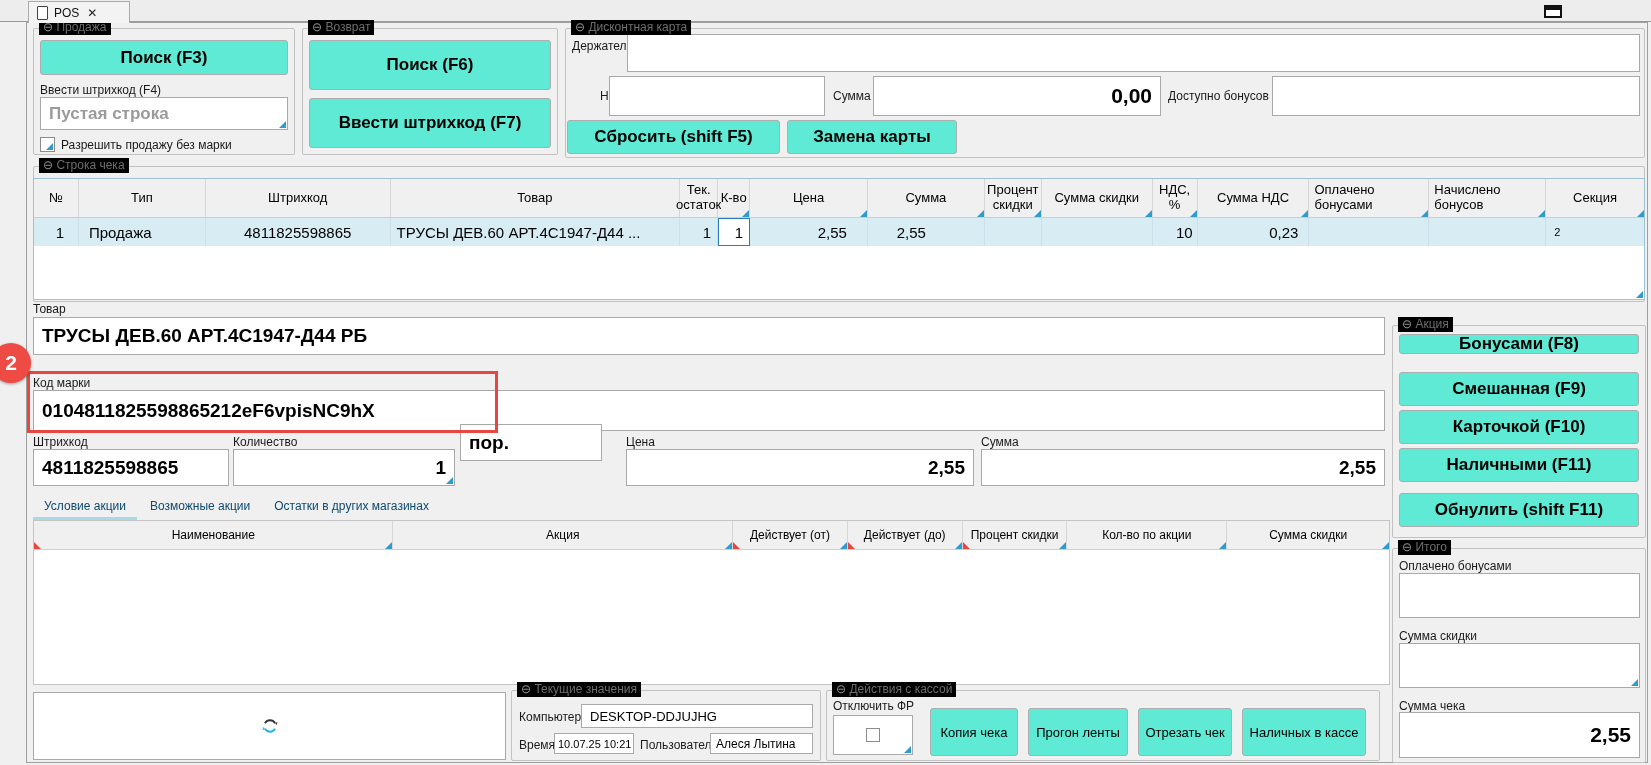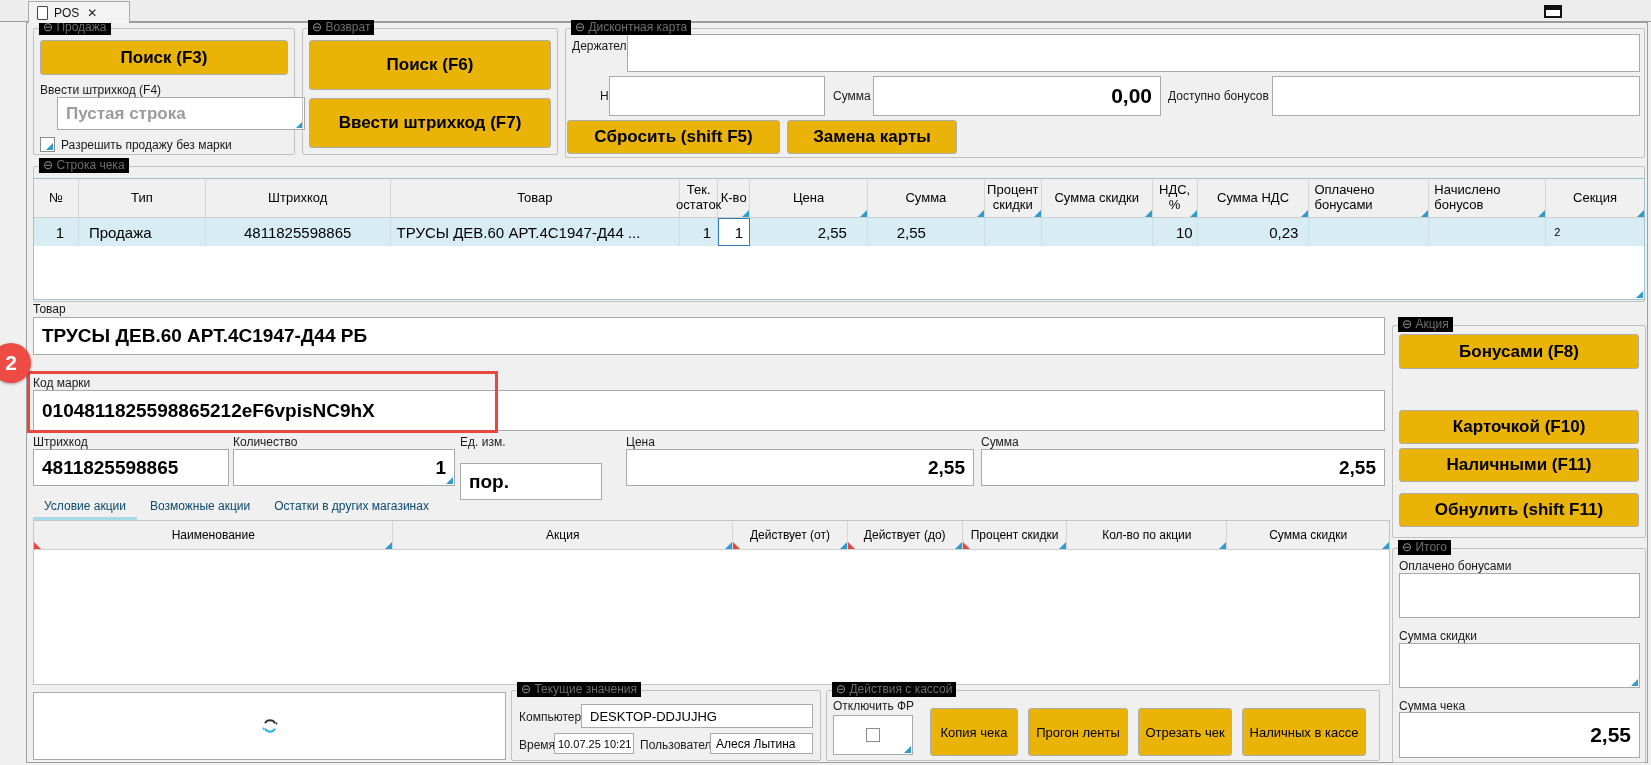--- a/index.html
+++ b/index.html
@@ -9,21 +9,21 @@
   .tab{position:absolute;left:28px;top:1px;width:102px;height:22px;background:#f3f3f3;border:1px solid #ababab;border-bottom:none;display:flex;align-items:center;gap:6px;padding:0 8px;box-sizing:border-box;font-size:12px;color:#111;z-index:3;}
   .docicon{width:9px;height:12px;border:1px solid #444;background:#fff;border-radius:1px;}
   .closex{font-size:12px;color:#222;margin-left:2px;cursor:default;}
   .winicon{position:absolute;left:1544px;top:5px;width:18px;height:13px;border:2px solid #111;border-top:5px solid #111;background:#fff;box-sizing:border-box;}
   .mainpanel{position:absolute;left:26px;top:22px;width:1622px;height:741px;border:1px solid #9f9f9f;box-sizing:border-box;}
   
   .group{position:absolute;border:1px solid #c2c2c2;border-radius:2px;box-sizing:border-box;}
   .legend{position:absolute;top:-9px;left:5px;background:#000000;padding:0 4px;font-size:12px;color:#6e6e6e;white-space:nowrap;line-height:15px;z-index:2;}
   .legend .ci{color:#8d8d8d;font-size:12px;}
   
-  .btn{position:absolute;background:#eab308;border:1px solid #adadad;border-radius:3px;display:flex;align-items:center;justify-content:center;font-weight:bold;font-size:17px;color:#000;box-sizing:border-box;cursor:default;white-space:nowrap;}
+  .btn{position:absolute;background:#5eead4;border:1px solid #adadad;border-radius:3px;display:flex;align-items:center;justify-content:center;font-weight:bold;font-size:17px;color:#000;box-sizing:border-box;cursor:default;white-space:nowrap;}
   .btn.small{font-weight:normal;font-size:13px;}
   .field{position:absolute;background:#fff;border:1px solid #a9a9a9;box-sizing:border-box;display:flex;align-items:center;padding:0 8px;font-size:13px;color:#000;overflow:hidden;white-space:nowrap;}
   .field.big{font-weight:bold;font-size:19px;}
   .field.right{justify-content:flex-end;}
   .field.xl{font-weight:bold;font-size:21px;}
   .label{position:absolute;font-size:12px;color:#1a1a1a;white-space:nowrap;line-height:13px;}
   .ph-label{font-weight:bold;font-size:17px;color:#9b9b9b;}
   .grip:after{content:"";position:absolute;right:1px;bottom:1px;width:0;height:0;border-left:7px solid transparent;border-bottom:7px solid #2f9ccd;}
   .checkbox{background:#fff;border:1px solid #8b8b8b;box-sizing:border-box;}
   
@@ -67,21 +67,21 @@
     <div class="winicon"></div>
   </div>
 
   <div class="mainpanel"></div>
 
   <div class="group" style="left:33px;top:28px;width:262px;height:127px;">
     <span class="legend"><span class="ci">⊖</span> <span>Продажа</span></span>
   </div>
   <div class="btn" style="left:40px;top:40px;width:248px;height:35px;">Поиск (F3)</div>
   <div class="label" style="left:40px;top:84px;">Ввести штрихкод (F4)</div>
-  <div class="field grip" style="left:40px;top:97px;width:248px;height:33px;margin-left:17px;">
+  <div class="field grip" style="left:40px;top:97px;width:248px;height:33px;">
     <span class="ph-label">Пустая строка</span>
   </div>
   <div class="checkbox grip" style="position:absolute;left:40px;top:137px;width:15px;height:15px;"></div>
   <div class="label" style="left:61px;top:139px;">Разрешить продажу без марки</div>
 
   <div class="group" style="left:302px;top:28px;width:256px;height:127px;">
     <span class="legend"><span class="ci">⊖</span> <span>Возврат</span></span>
   </div>
   <div class="btn" style="left:309px;top:40px;width:242px;height:50px;">Поиск (F6)</div>
   <div class="btn" style="left:309px;top:98px;width:242px;height:50px;">Ввести штрихкод (F7)</div>
@@ -147,21 +147,21 @@
   <div class="field big" style="left:33px;top:390px;width:1352px;height:41px;">0104811825598865212eF6vpisNC9hX</div>
 
   <div class="ann-rect"></div>
   <div class="ann-badge">2</div>
 
   <div class="label" style="left:33px;top:436px;">Штрихкод</div>
   <div class="field big" style="left:33px;top:449px;width:196px;height:37px;">4811825598865</div>
   <div class="label" style="left:233px;top:436px;">Количество</div>
   <div class="field big right grip" style="left:233px;top:449px;width:222px;height:37px;">1</div>
   <div class="label" style="left:460px;top:436px;">Ед. изм.</div>
-  <div class="field big" style="left:460px;top:463px;width:142px;height:37px;">пор.</div>
+  <div class="field big" style="left:460px;top:424px;width:142px;height:37px;">пор.</div>
   <div class="label" style="left:626px;top:436px;">Цена</div>
   <div class="field big right" style="left:626px;top:449px;width:348px;height:37px;">2,55</div>
   <div class="label" style="left:981px;top:436px;">Сумма</div>
   <div class="field big right" style="left:981px;top:449px;width:404px;height:37px;">2,55</div>
 
   <div class="tabs">
     <div class="tabitem active">Условие акции</div>
     <div class="tabitem">Возможные акции</div>
     <div class="tabitem">Остатки в других магазинах</div>
   </div>
@@ -174,21 +174,22 @@
       <div class="ph p4 redl">Процент скидки</div>
       <div class="ph p5">Кол-во по акции</div>
       <div class="ph p6">Сумма скидки</div>
     </div>
     <div></div>
   </div>
 
   <div class="group" style="left:1392px;top:325px;width:254px;height:213px;">
     <span class="legend"><span class="ci">⊖</span> <span>Акция</span></span>
   </div>
-  <div class="btn" style="left:1399px;top:334px;width:240px;height:35px;">Бонусами (F8)</div>
+  <div class="btn" style="left:1399px;top:334px;width:240px;height:20px;">Бонусами (F8)</div>
+  <div class="btn" style="left:1399px;top:372px;width:240px;height:34px;">Смешанная (F9)</div>
   <div class="btn" style="left:1399px;top:410px;width:240px;height:34px;">Карточкой (F10)</div>
   <div class="btn" style="left:1399px;top:448px;width:240px;height:34px;">Наличными (F11)</div>
   <div class="btn" style="left:1399px;top:493px;width:240px;height:34px;">Обнулить (shift F11)</div>
 
   <div class="group" style="left:1392px;top:548px;width:254px;height:215px;">
     <span class="legend"><span class="ci">⊖</span> <span>Итого</span></span>
   </div>
   <div class="label" style="left:1399px;top:560px;">Оплачено бонусами</div>
   <div class="field" style="left:1399px;top:573px;width:241px;height:45px;"></div>
   <div class="label" style="left:1399px;top:630px;">Сумма скидки</div>

